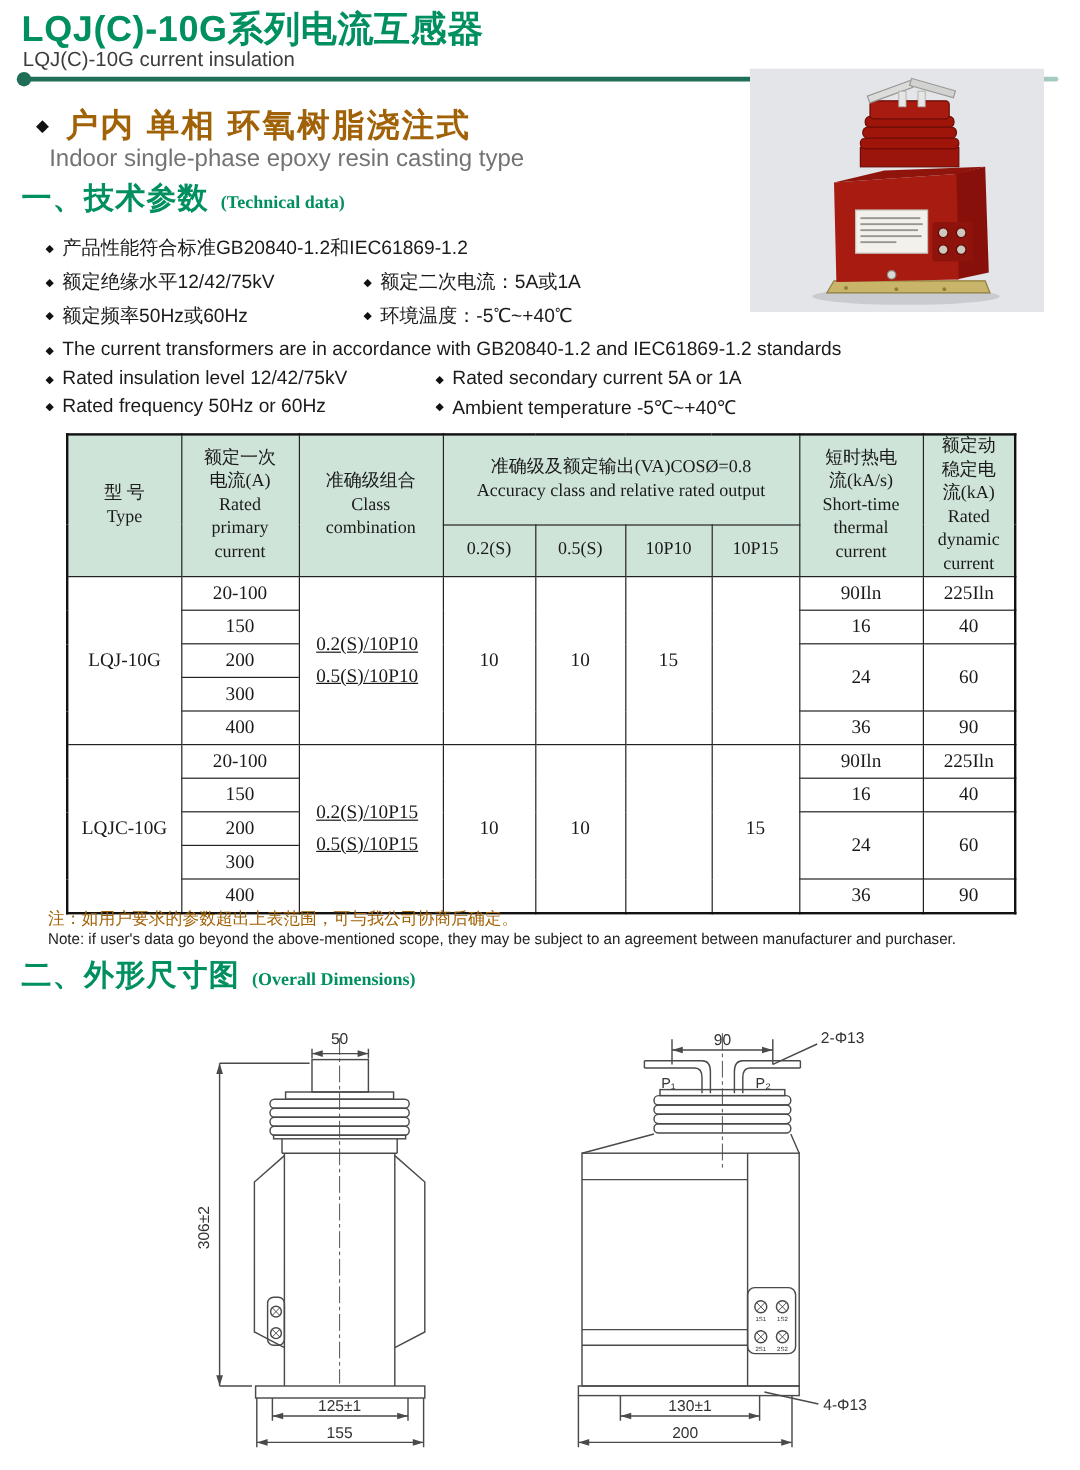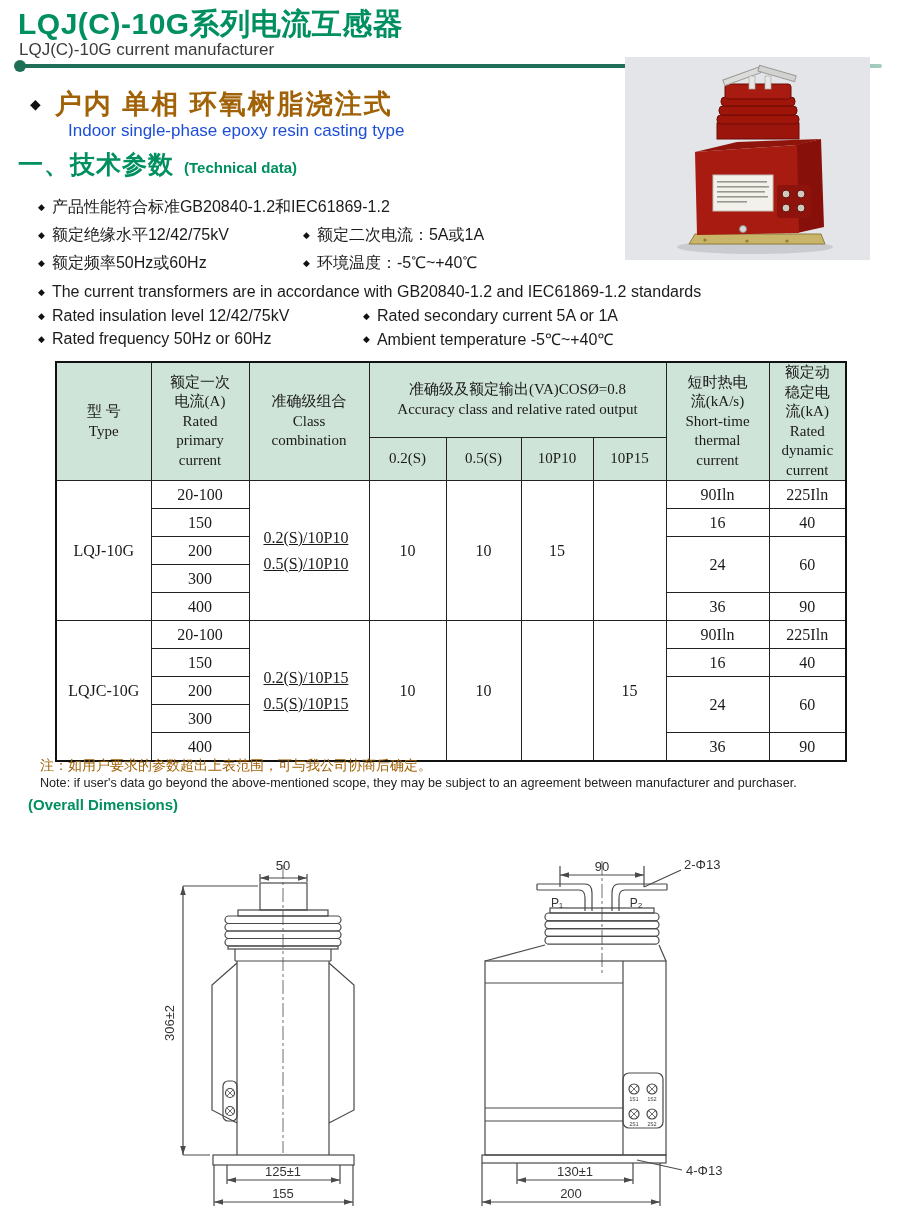--- a/index.html
+++ b/index.html
@@ -7,27 +7,27 @@
   .abs{position:absolute;}
   
   .page-title{left:18px;top:4px;font-size:30px;font-weight:bold;color:#008f60;letter-spacing:.5px;}
   .page-subtitle{left:19px;top:40px;font-size:17px;color:#3c3c3c;}
   .divider{left:18px;top:64px;width:864px;height:4px;background:linear-gradient(to right,#1f6e58 0%,#1f6e58 70%,#a8ccc1 100%);border-radius:2px;}
   .divider-dot{left:14px;top:60px;width:12px;height:12px;border-radius:50%;background:#1f6e58;}
   
   .feature-row{left:30px;top:86px;display:flex;align-items:center;}
   .feature-diamond{font-size:14px;margin-right:14px;color:#111;}
   .feature-cn{font-size:27px;font-weight:bold;color:#a16207;letter-spacing:2px;}
-  .feature-en{left:68px;top:121px;font-size:17px;color:#1d4ed8;}
+  .feature-en{left:41px;top:121px;font-size:20px;color:#737373;}
   
   .section-head{display:flex;align-items:baseline;color:#008f60;}
   .sec1{left:18px;top:148px;}
   .sec2{left:18px;top:796px;}
   .section-cn{font-size:25px;font-weight:bold;letter-spacing:1px;}
-  .section-en{font-size:15px;font-weight:600;margin-left:10px;}
+  .section-en{font-size:15px;font-weight:600;margin-left:10px;font-family:Liberation Serif, serif;}
   
   .spec-row{left:38px;height:22px;display:flex;align-items:center;font-size:16px;color:#1b1b1b;}
   .spec-item{display:flex;align-items:center;position:absolute;white-space:nowrap;}
   .spec-b{font-size:9px;margin-right:7px;color:#111;}
   
   .tblwrap{left:55px;top:361px;}
   table{border-collapse:collapse;table-layout:fixed;width:790px;font-family:"Liberation Serif",serif;}
   th,td{border:1.5px solid #222;text-align:center;vertical-align:middle;padding:0 2px;}
   thead th{background:#cfe4d8;font-weight:normal;font-size:15px;line-height:1.3;}
   tr.h1{height:73px;} tr.h2{height:42px;}
@@ -39,21 +39,21 @@
   .note-cn{left:40px;top:757px;font-size:14px;color:#a16207;}
   .note-en{left:40px;top:775px;font-size:13px;color:#222;transform:scaleX(.97);transform-origin:left;}
   
   svg text{font-family:"Liberation Sans",sans-serif;fill:#333;}
   .photo{left:625px;top:57px;}
 </style>
 </head>
 <body>
 
 <div class="abs page-title">LQJ(C)-10G系列电流互感器</div>
-<div class="abs page-subtitle">LQJ(C)-10G current manufacturer</div>
+<div class="abs page-subtitle">LQJ(C)-10G current insulation</div>
 <div class="abs divider-dot"></div>
 <div class="abs divider"></div>
 
 <div class="abs photo">
   <svg width="245" height="203" viewBox="0 0 245 203">
     <rect width="245" height="203" fill="#e3e5e8"></rect>
     <ellipse cx="130" cy="190" rx="78" ry="7" fill="#c9cbd0"></ellipse>
 
     <polygon points="70,177 196,177 200,187 64,187" fill="#c9b56a" stroke="#8f7c3c" stroke-width="1"></polygon>
     <circle cx="80" cy="183" r="1.6" fill="#8f7c3c"></circle>
@@ -273,20 +273,21 @@
       <td>90</td>
     </tr>
   </tbody>
 </table>
 </div>
 
 <div class="abs note-cn">注：如用户要求的参数超出上表范围，可与我公司协商后确定。</div>
 <div class="abs note-en">Note: if user's data go beyond the above-mentioned scope, they may be subject to an agreement between manufacturer and purchaser.</div>
 
 <div class="abs section-head sec2">
+  <span class="section-cn">二、外形尺寸图</span>
   <span class="section-en">(Overall  Dimensions)</span>
 </div>
 
 <div class="abs" style="left:150px;top:853px;">
 <svg width="300" height="372" viewBox="0 0 300 372">
   <g stroke="#4a4a4a" stroke-width="1.2" fill="none">
 
     <path d="M133,12 V300" stroke-dasharray="14 3 3 3" stroke-width=".8"></path>
 
     <path d="M110,29 V21 M157,29 V21 M110,25 H157"></path>

